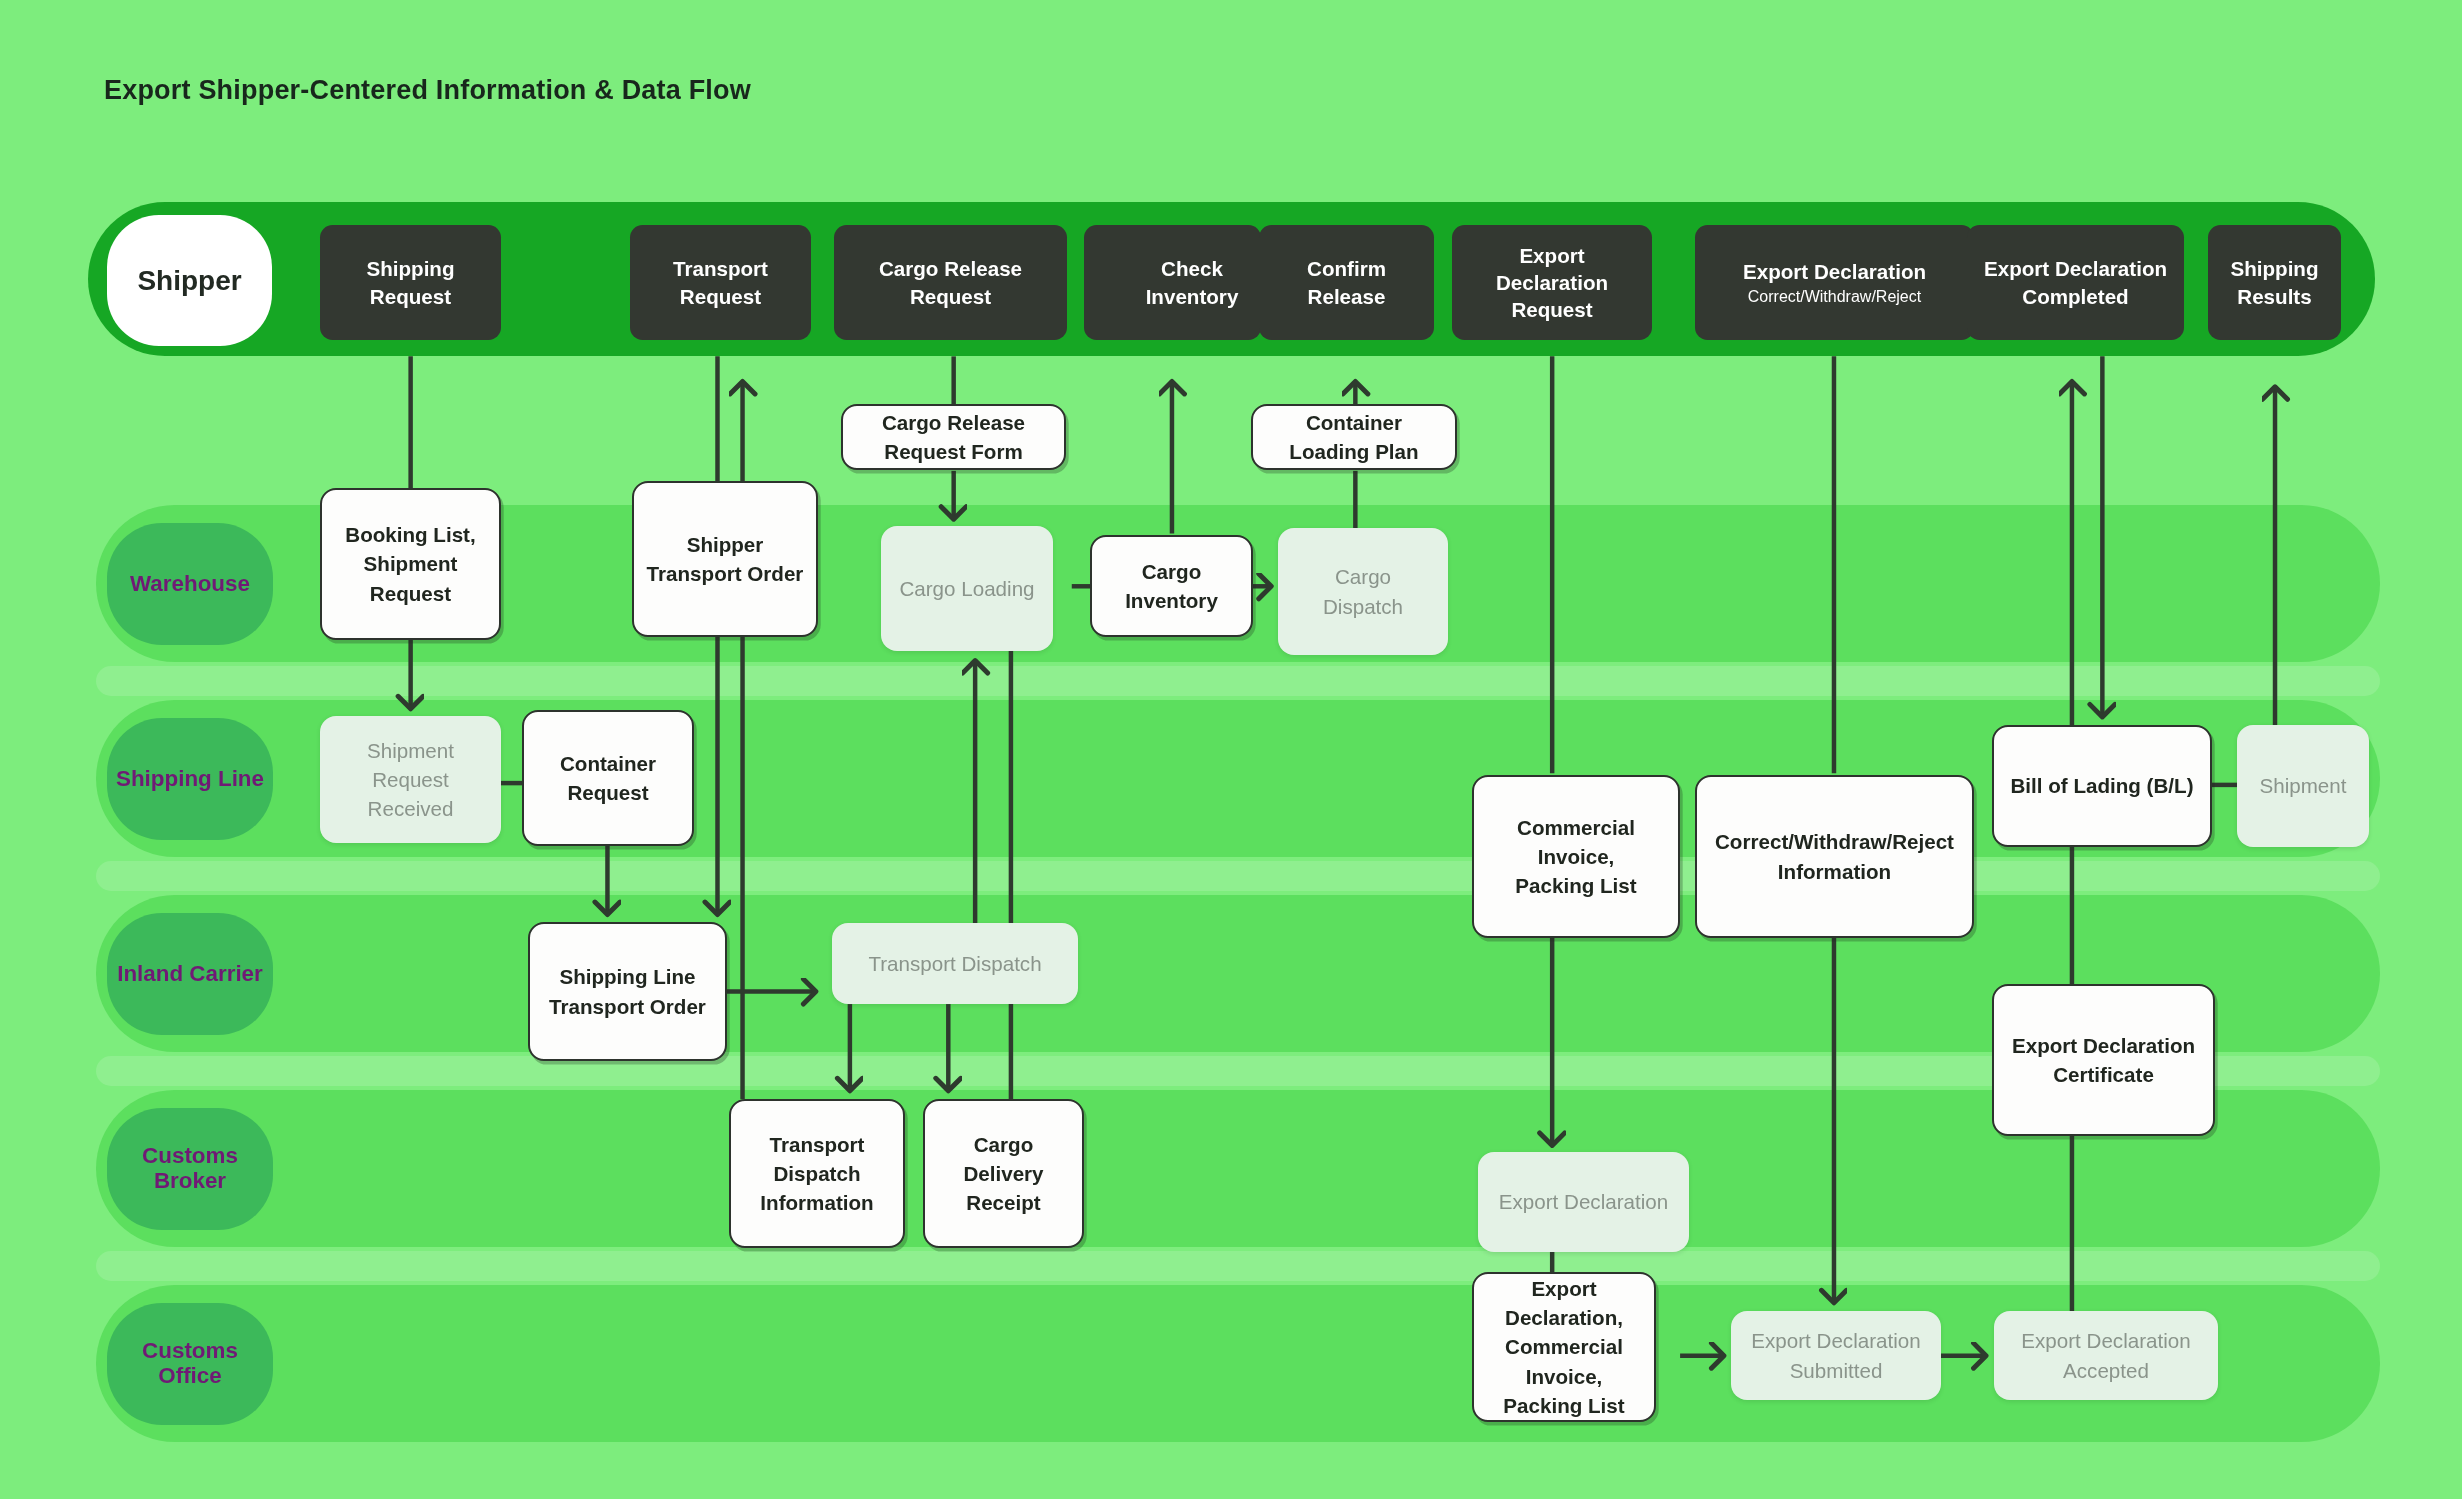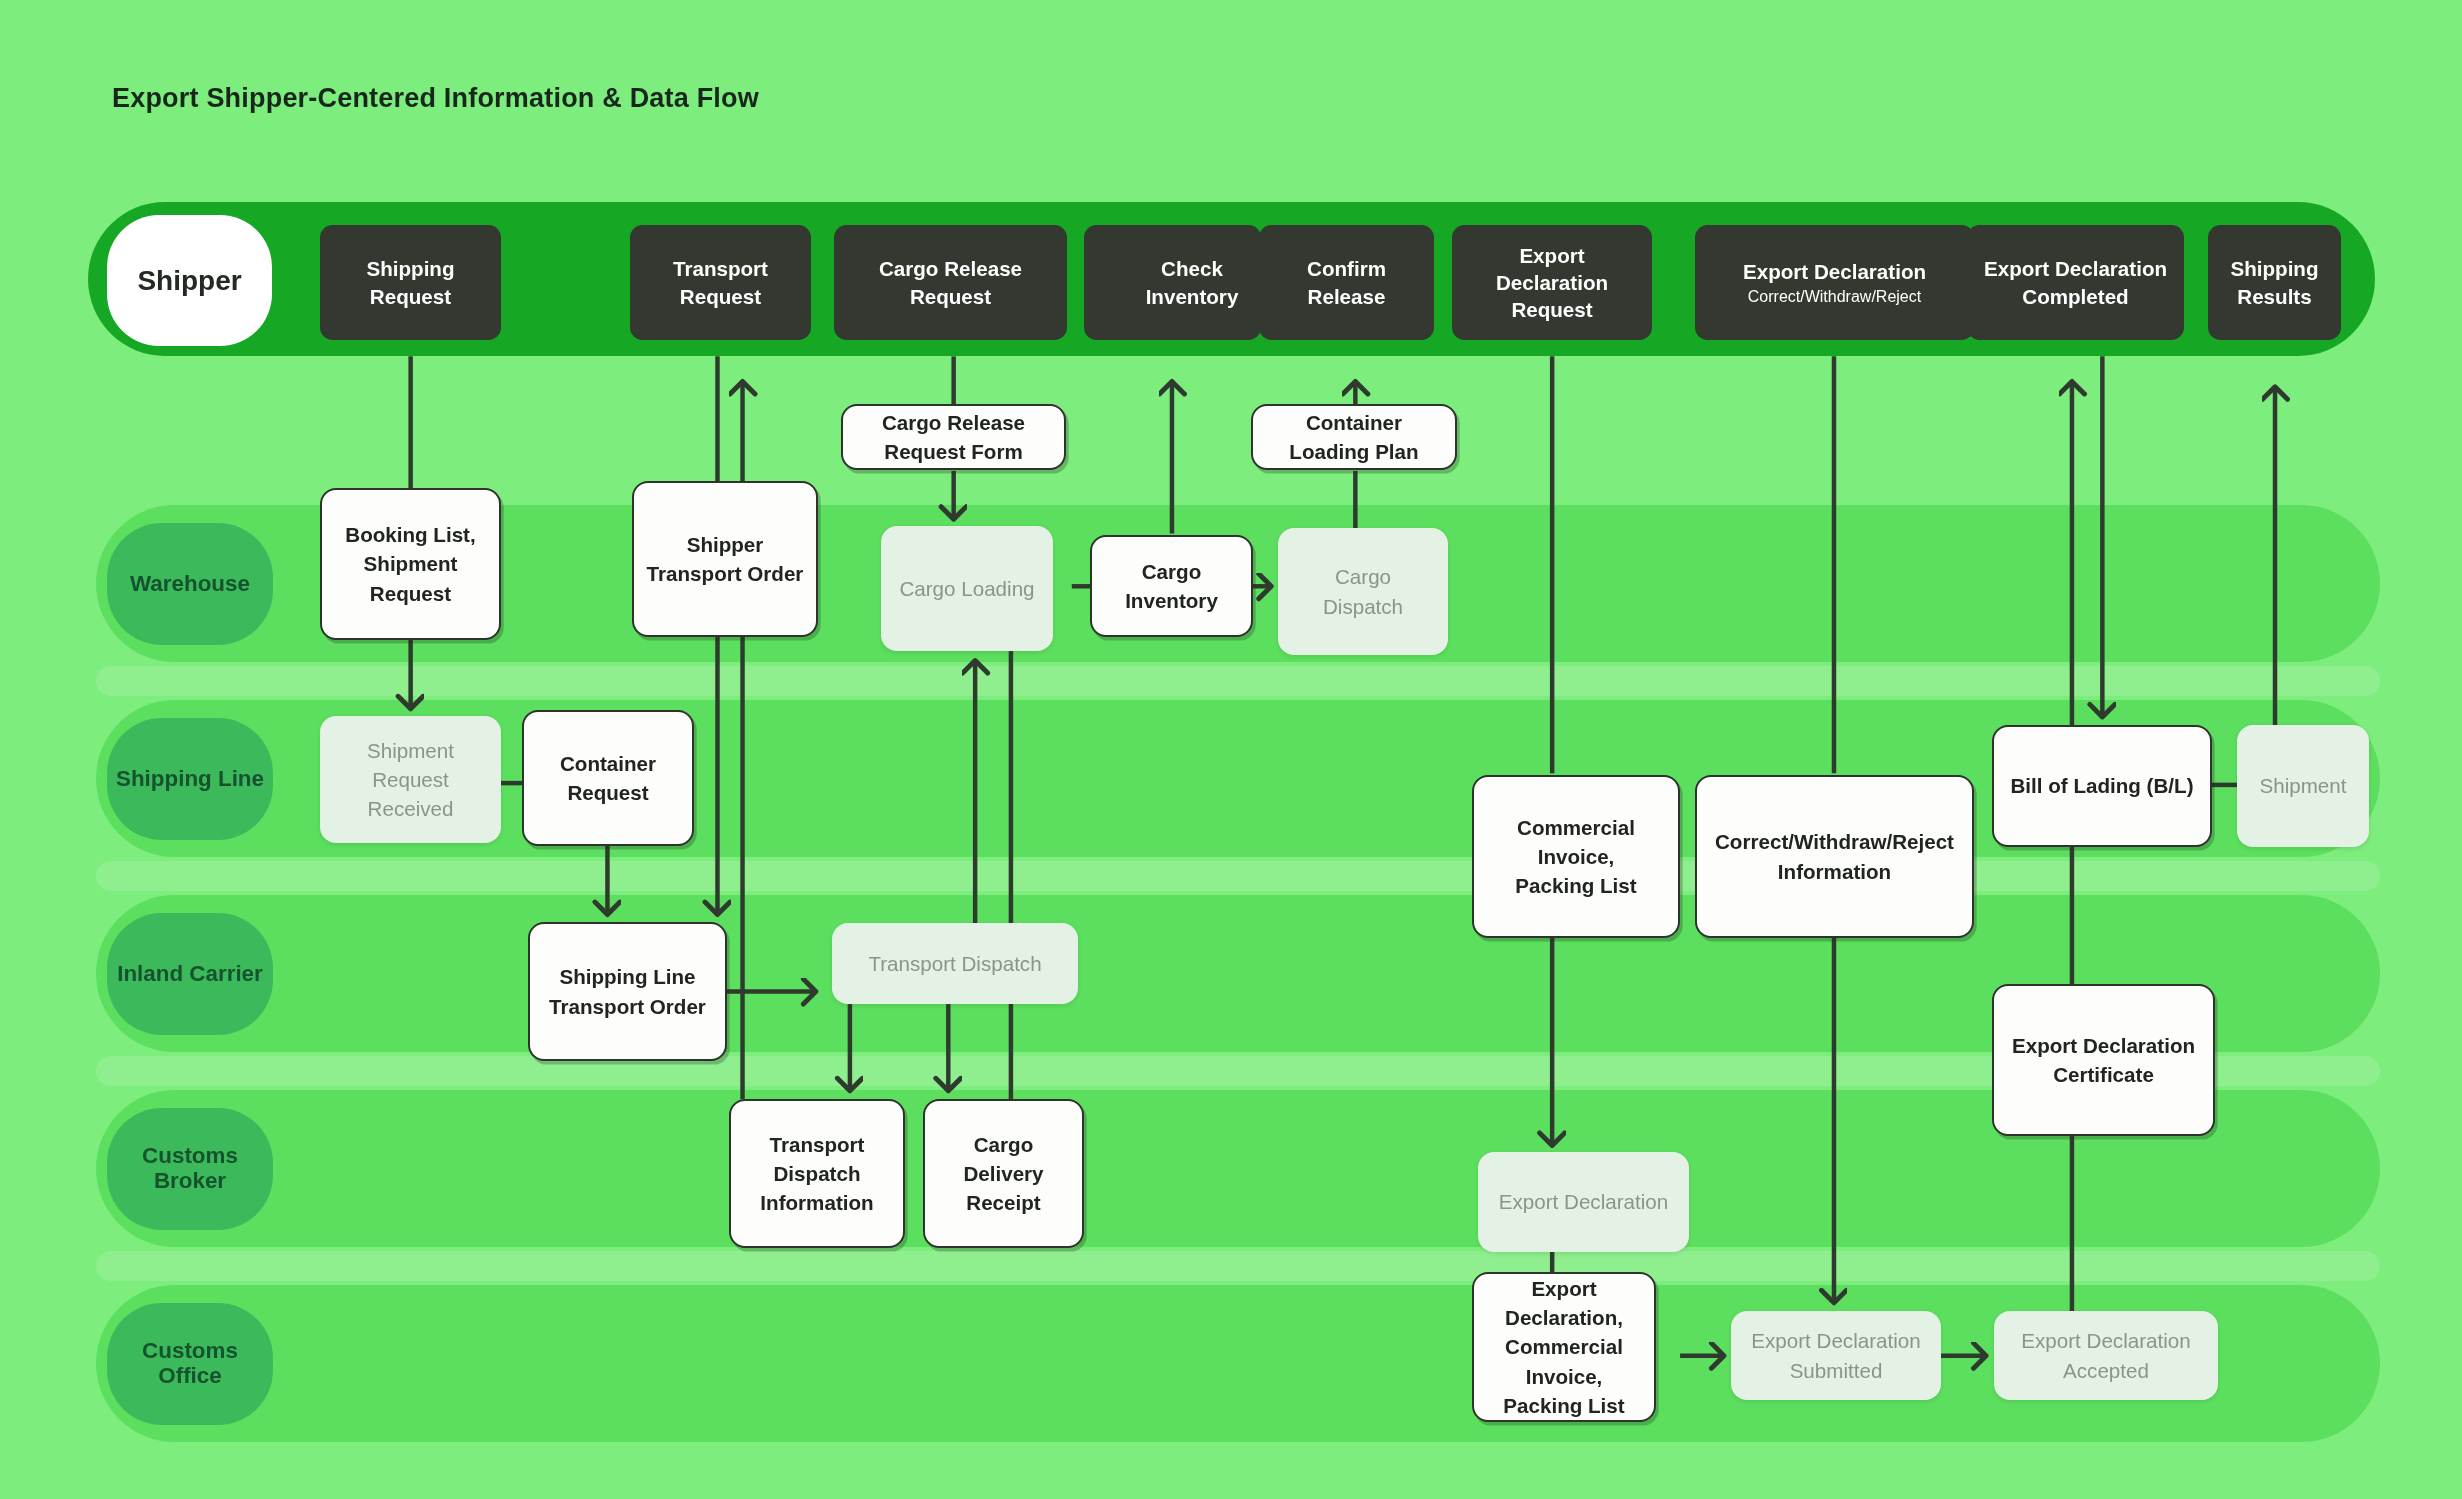--- a/index.html
+++ b/index.html
@@ -2,39 +2,39 @@
 <html style="font-size:14.3px"><head>
 <meta charset="utf-8">
 <style>
   html,body{margin:0;padding:0;background:#7ded7d;}
   #canvas{
     position:relative;width:2462px;height:1500px;overflow:hidden;
     background:#7ded7d;font-family:"Liberation Sans","DejaVu Sans",sans-serif;
   }
   .title{
     position:absolute;left:104px;top:75px;font-size:27px;font-weight:700;
-    color:#18271c;letter-spacing:0.2px;margin:8px;
+    color:#18271c;letter-spacing:0.2px;margin:0;
   }
   .bar{position:absolute;left:88px;top:202px;width:2287px;height:154px;border-radius:77px;background:#16a724;}
   .actor{
     position:absolute;left:107px;top:215px;width:165px;height:131px;background:#ffffff;border-radius:52px;
     display:flex;align-items:center;justify-content:center;font-size:28px;font-weight:600;color:#222a23;
   }
   .step{
     position:absolute;top:225px;height:115px;border-radius:12.5px;background:#333831;color:#ffffff;
     display:flex;flex-direction:column;align-items:center;justify-content:center;text-align:center;
     font-size:20.6px;font-weight:600;line-height:1.32;padding:0 9px;box-sizing:border-box;
   }
   .step .sub{font-size:16px;font-weight:500;margin-top:0.9px;}
   .lane{position:absolute;left:96px;width:2284px;height:157px;border-radius:79px;background:#5cdf5e;}
   .gapstrip{position:absolute;left:96px;width:2284px;height:30px;border-radius:15px;background:rgba(255,255,255,0.14);}
   .blob{
     position:absolute;width:166px;height:122px;border-radius:55px;background:#3cb95a;
     display:flex;align-items:center;justify-content:center;text-align:center;
-    color:#14532d;font-size:22.4px;font-weight:600;line-height:1.1;padding:0 5.4px;box-sizing:border-box;
+    color:#701a75;font-size:22.4px;font-weight:600;line-height:1.1;padding:0 5.4px;box-sizing:border-box;
   }
   .node{
     position:absolute;display:flex;align-items:center;justify-content:center;text-align:center;
     white-space:pre-line;box-sizing:border-box;padding:3.6px 7.2px;border-radius:16px;
     font-size:20.6px;line-height:1.42;
   }
   .node.doc{
     background:#fdfdfc;border:2.7px solid #2d332d;color:#20261f;font-weight:600;
     box-shadow:2.7px 3.6px 0 rgba(30,45,30,.28);
   }

